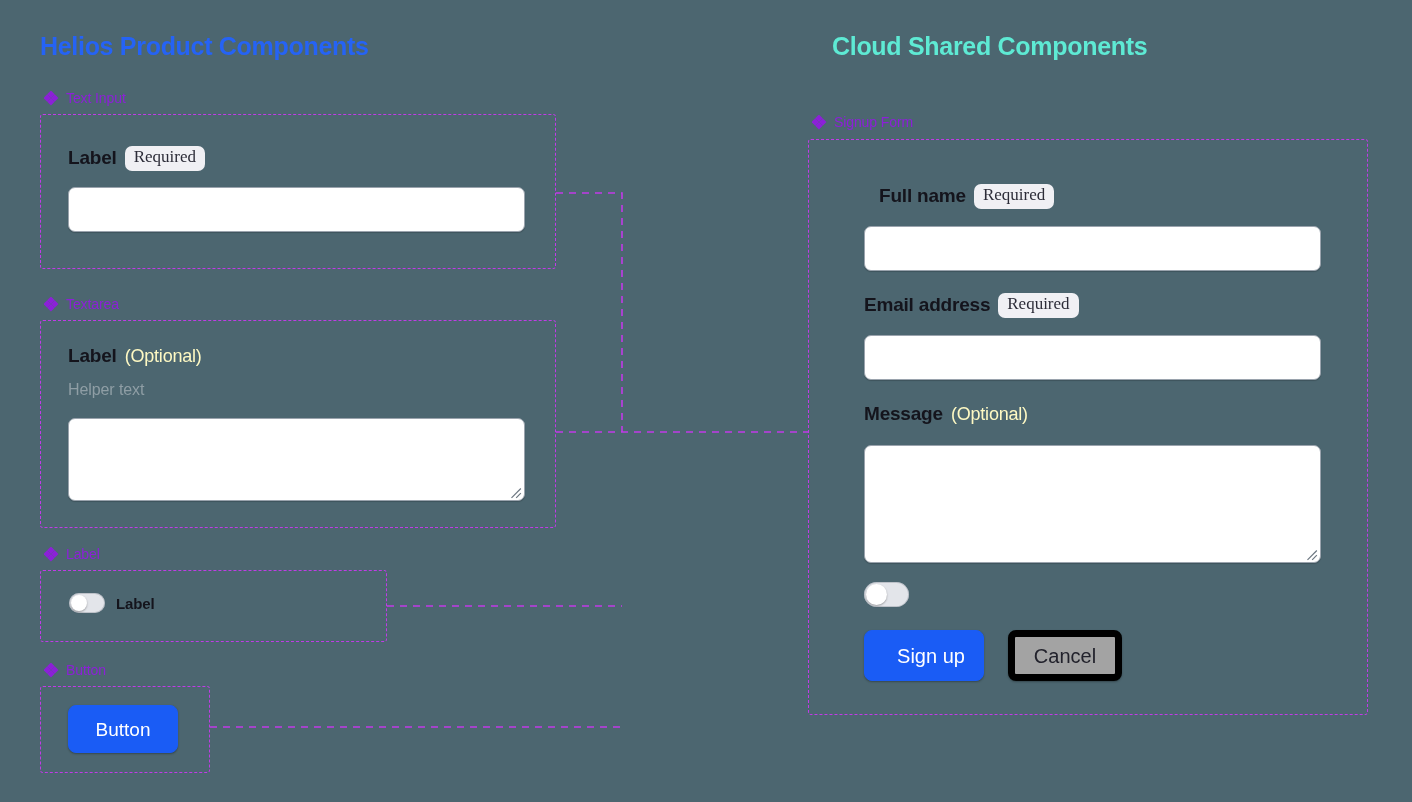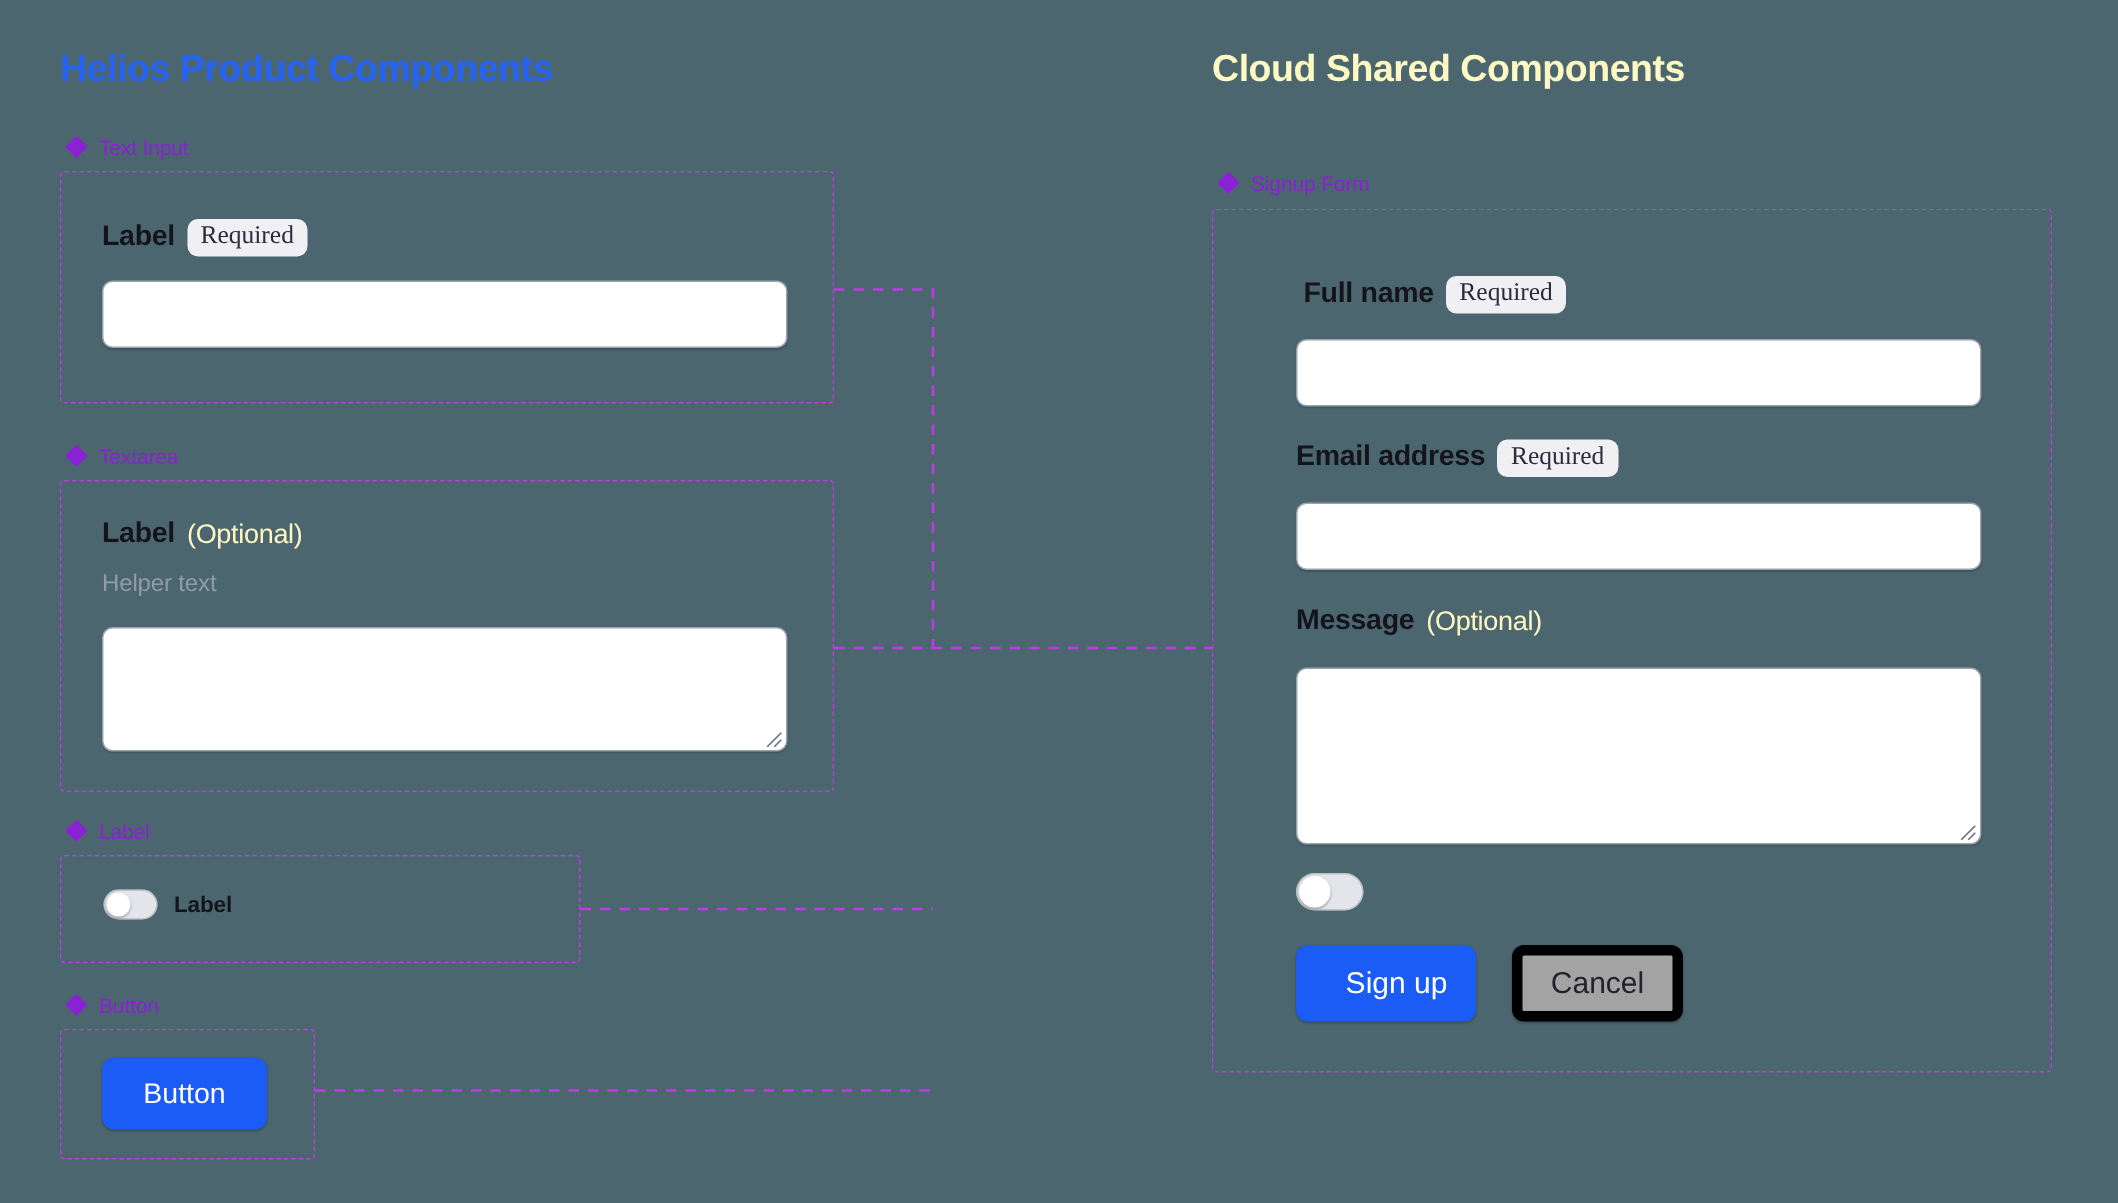--- a/index.html
+++ b/index.html
@@ -36,23 +36,23 @@
     font-weight: bold;
     letter-spacing: -0.3px;
     white-space: nowrap;
   }
   #left-panel-title {
     left: 40px;
     top: 32px;
     color: #2563f5;
   }
   #right-panel-title {
-    left: 808px;
+    left: 832px;
     top: 32px;
-    color: #fef9c3;
+    color: #5eead4;
   }
 
   
   .section-header {
     position: absolute;
     display: flex;
     align-items: center;
     gap: 7px;
     color: #8c20d8;
     font-size: 14px;
@@ -310,21 +310,21 @@
         <rect x="0.6" y="4.6" width="5.6" height="5.6" transform="rotate(45 3.4 7.4)"></rect>
         <rect x="8.6" y="4.6" width="5.6" height="5.6" transform="rotate(45 11.4 7.4)"></rect>
         <rect x="4.6" y="8.6" width="5.6" height="5.6" transform="rotate(45 7.4 11.4)"></rect>
       </g>
     </svg>
     <span>Signup Form</span>
   </div>
 
   <div class="dash-box" style="left:808px; top:139px; width:560px; height:576px;">
 
-    <div class="field-label-row" style="position:absolute; left:60px; top:44px;">
+    <div class="field-label-row" style="position:absolute; left:70px; top:44px;">
       <span class="field-label">Full name</span>
       <span class="badge">Required</span>
     </div>
     <input class="text-input" type="text" style="position: absolute; left: 55px; top: 86px; width: 457px; height: 45px;" value="">
 
     <div class="field-label-row" style="position:absolute; left:55px; top:153px;justify-content:space-between;">
       <span class="field-label">Email address</span>
       <span class="badge">Required</span>
     </div>
     <input class="text-input" type="text" style="position: absolute; left: 55px; top: 195px; width: 457px; height: 45px;" value="">

